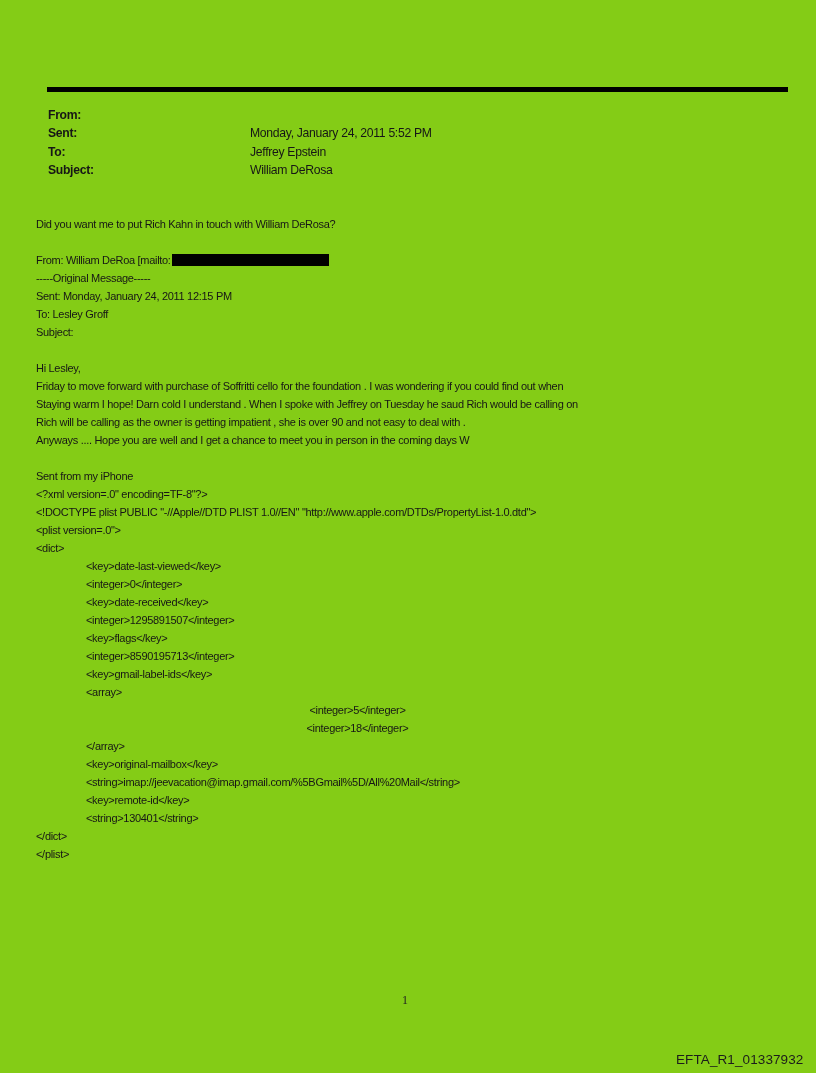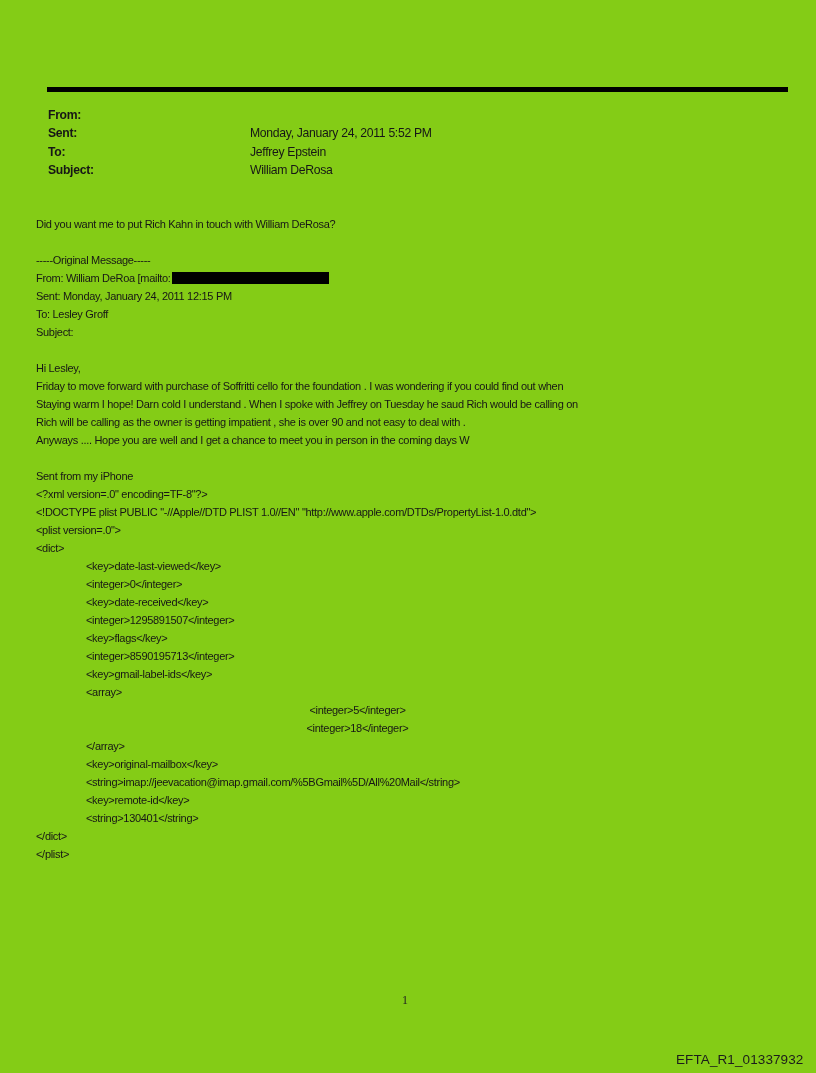--- a/index.html
+++ b/index.html
@@ -105,22 +105,22 @@
   <div class="email-header">
       <div class="hrow"><span class="hlabel">From:</span></div>
       <div class="hrow"><span class="hlabel">Sent:</span><span class="hvalue">Monday, January 24, 2011 5:52 PM</span></div>
       <div class="hrow"><span class="hlabel">To:</span><span class="hvalue">Jeffrey Epstein</span></div>
       <div class="hrow"><span class="hlabel">Subject:</span><span class="hvalue">William DeRosa</span></div>
     </div>
 
   <div class="email-body">
       <div class="bline">Did you want me to put Rich Kahn in touch with William DeRosa?</div>
       <div class="bline"></div>
+      <div class="bline">From: William DeRoa [mailto:<span class="redact redact-body"></span></div>
       <div class="bline">-----Original Message-----</div>
-      <div class="bline">From: William DeRoa [mailto:<span class="redact redact-body"></span></div>
       <div class="bline">Sent: Monday, January 24, 2011 12:15 PM</div>
       <div class="bline">To: Lesley Groff</div>
       <div class="bline">Subject:</div>
       <div class="bline"></div>
       <div class="bline">Hi Lesley,</div>
       <div class="bline">Friday to move forward with purchase of Soffritti cello for the foundation . I was wondering if you could find out when</div>
       <div class="bline">Staying warm I hope! Darn cold I understand . When I spoke with Jeffrey on Tuesday he saud Rich would be calling on</div>
       <div class="bline">Rich will be calling as the owner is getting impatient , she is over 90 and not easy to deal with .</div>
       <div class="bline">Anyways .... Hope you are well and I get a chance to meet you in person in the coming days W</div>
       <div class="bline"></div>

